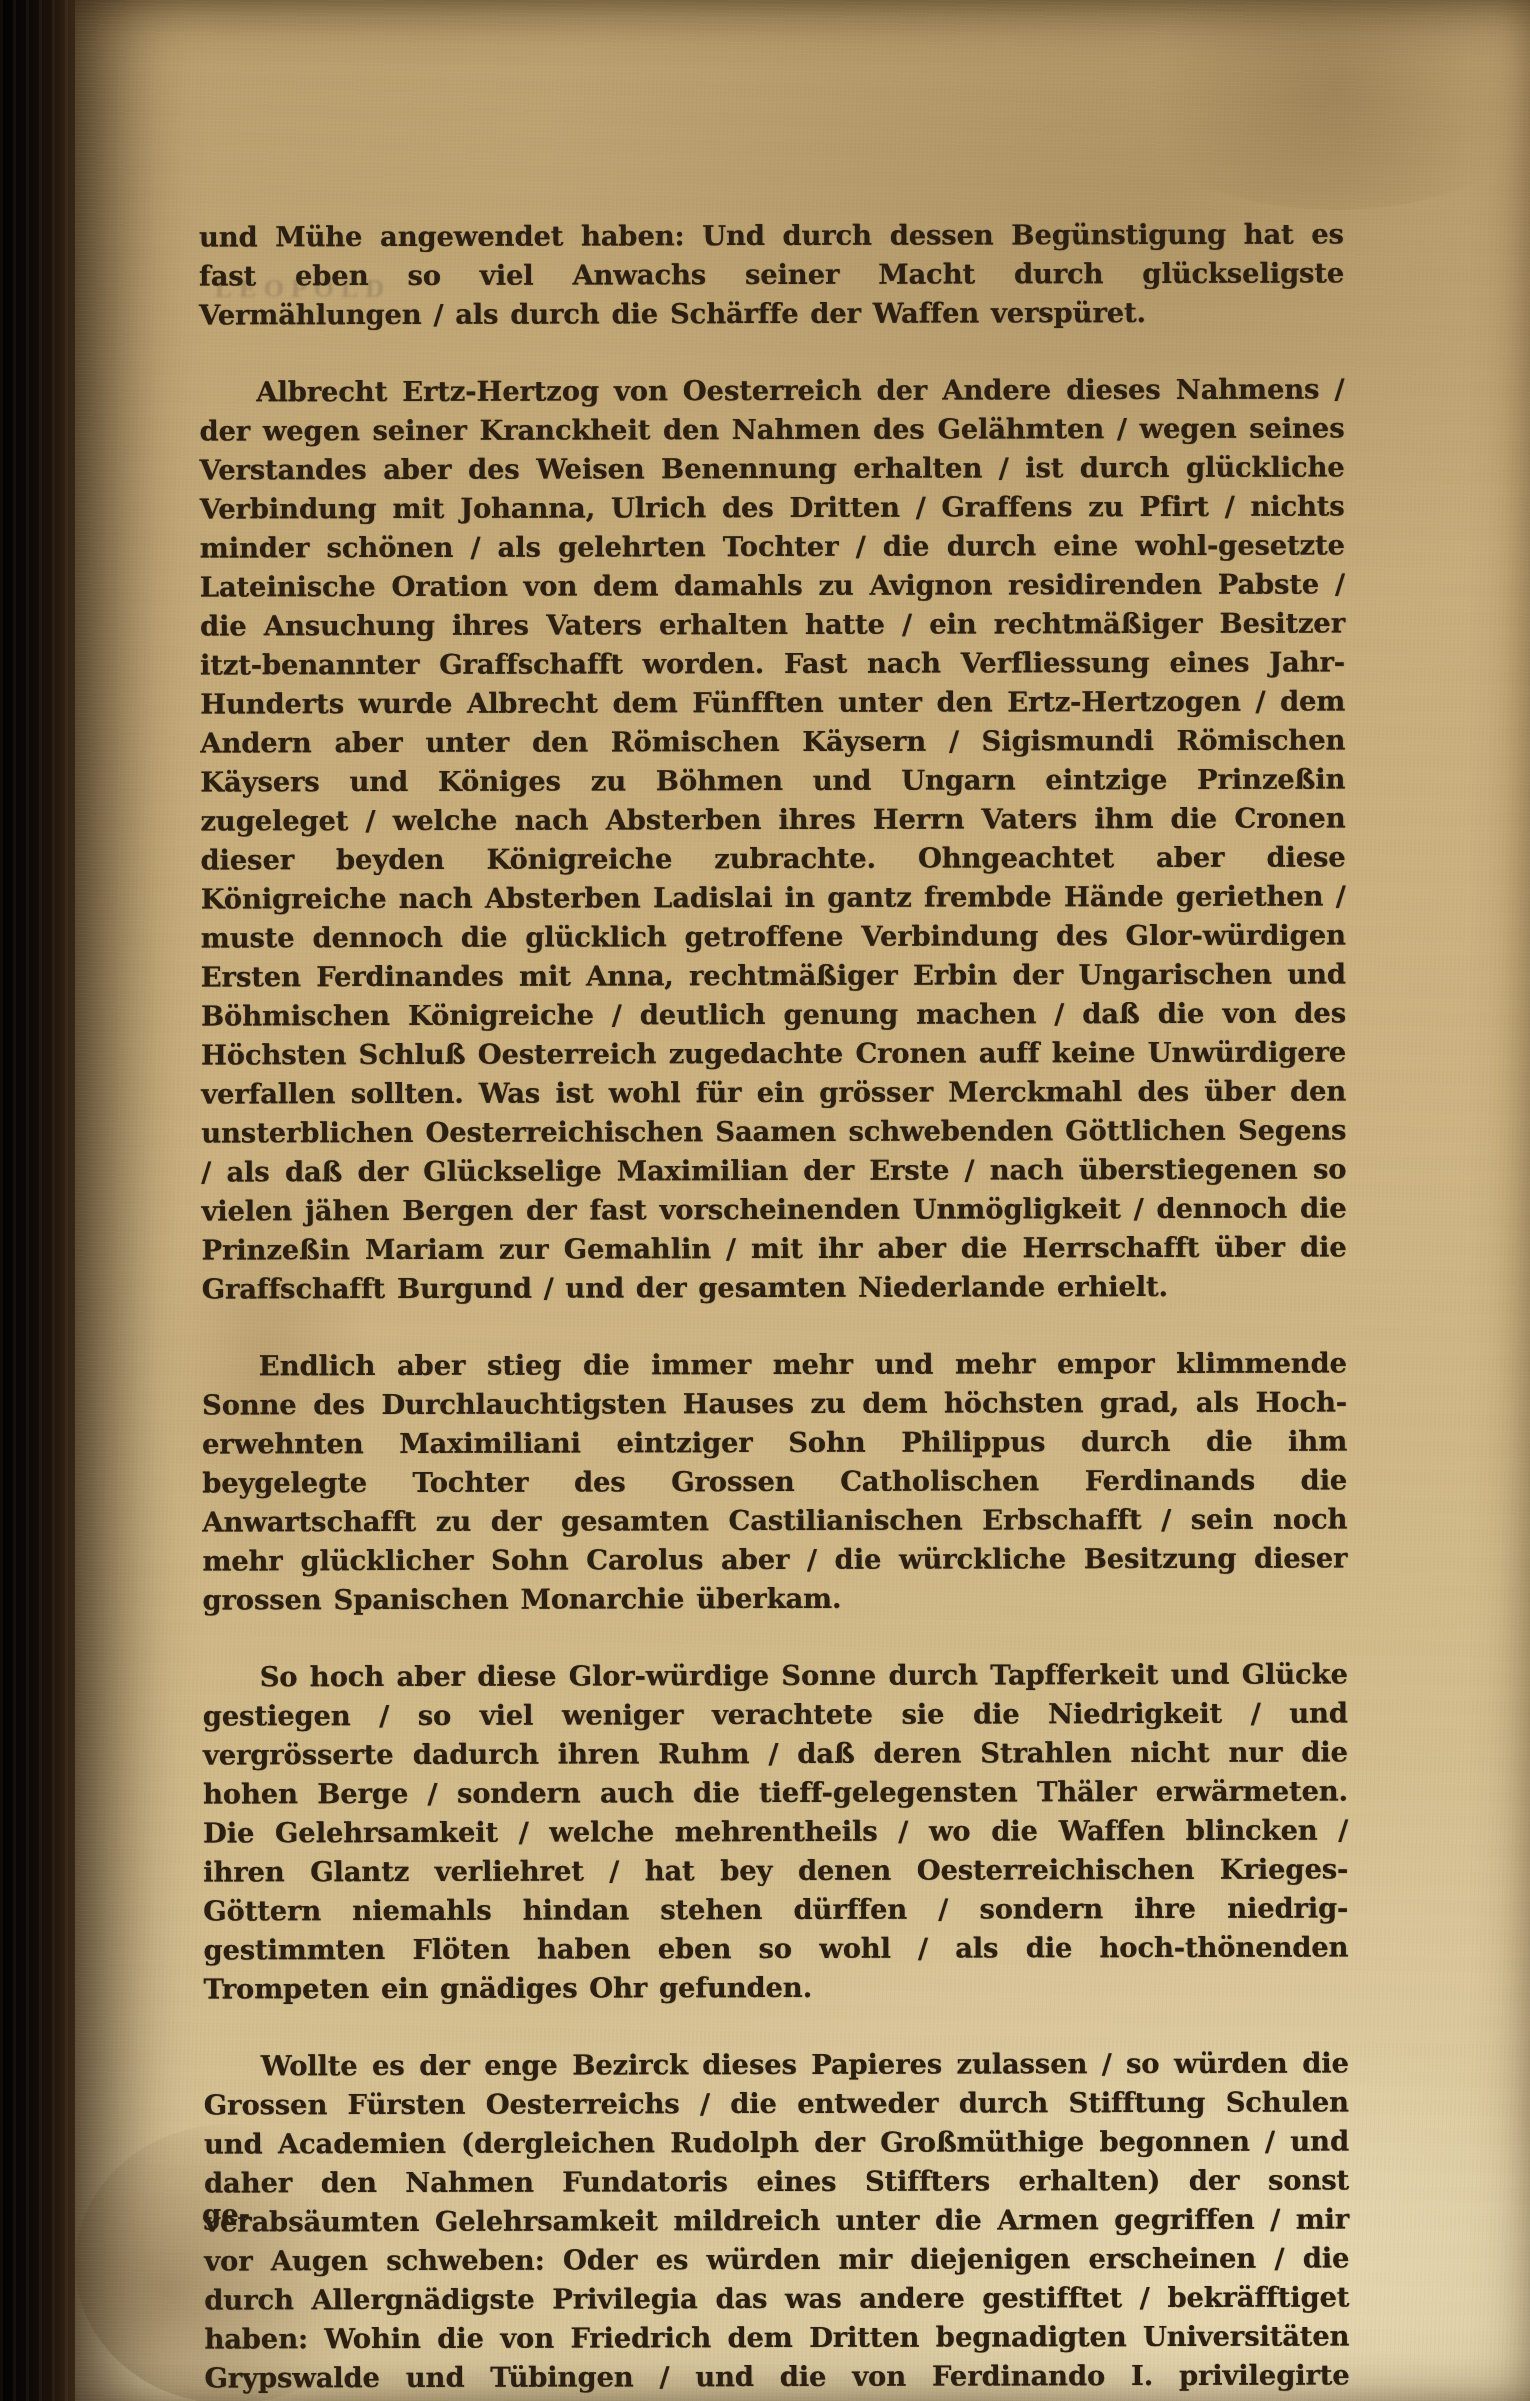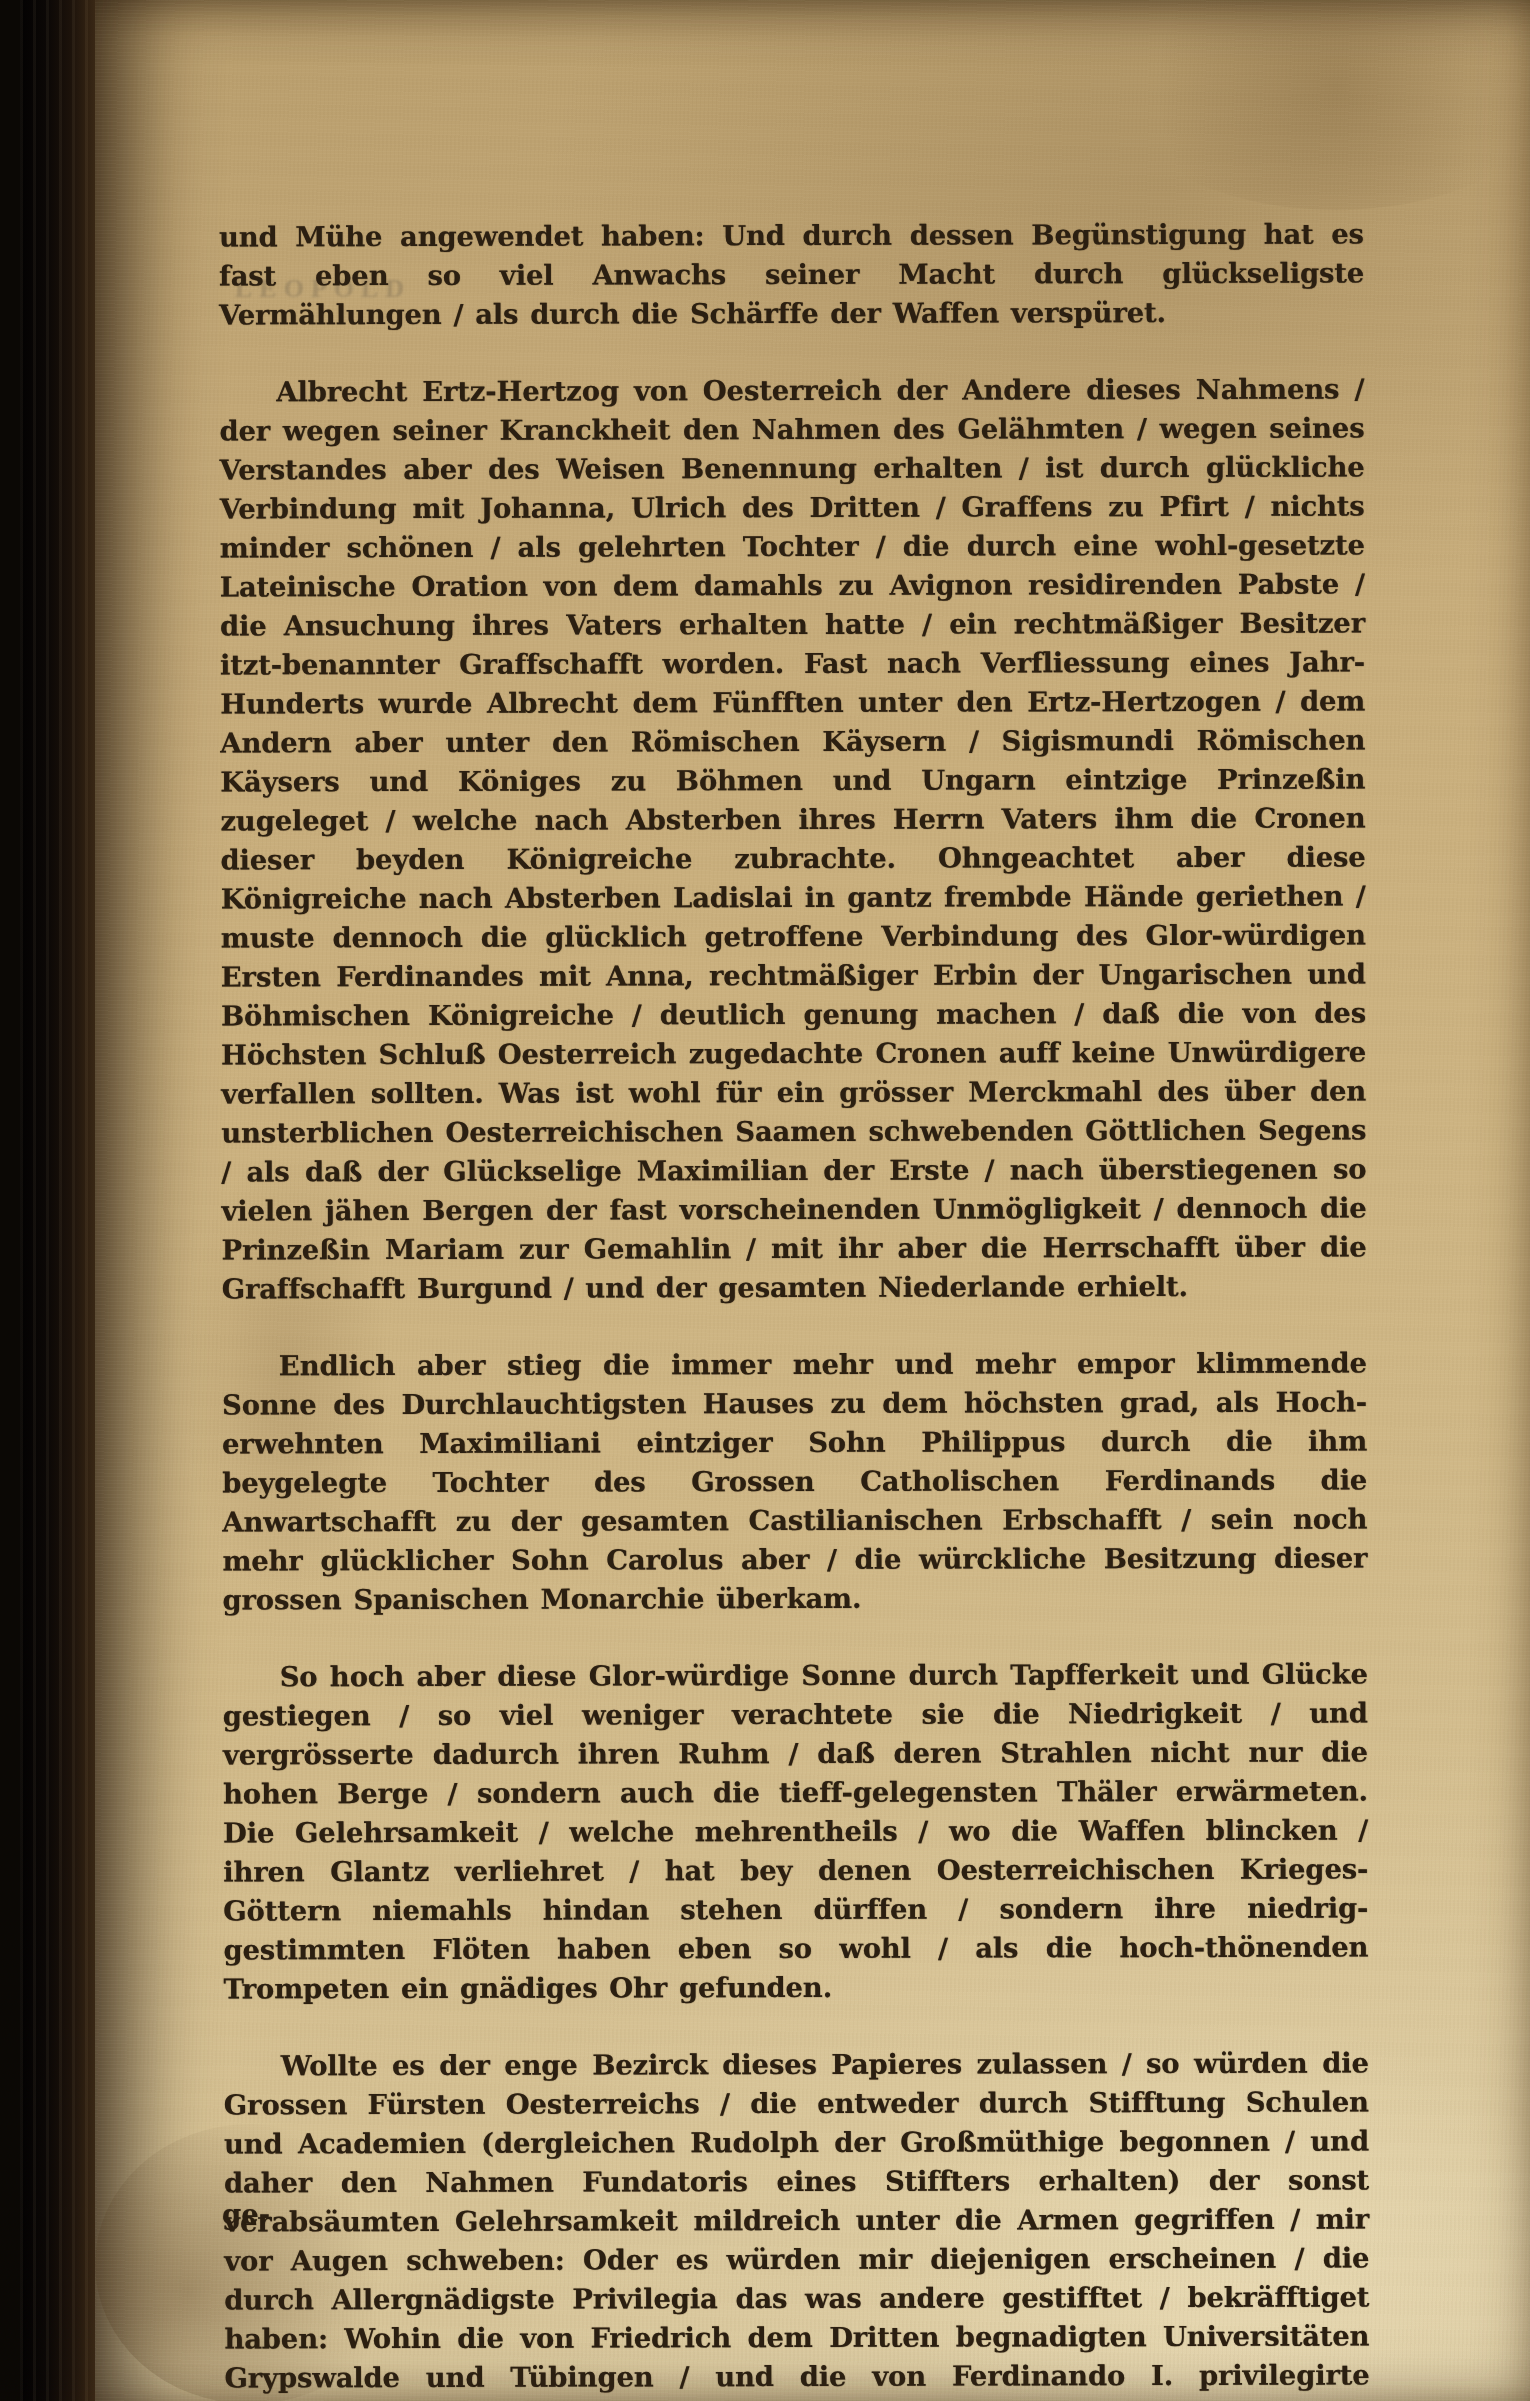--- a/index.html
+++ b/index.html
@@ -1,21 +1,21 @@
 <!DOCTYPE html>
 <html style="font-size:8px"><head>
 <meta charset="utf-8">
 <style>
   html,body{margin:0;padding:0;}
   body{
     width:1531px;height:2401px;position:relative;overflow:hidden;
     background:#0b0805;
     font-family:"DejaVu Serif", serif;
   }
-  .scan{position:absolute;inset:0;margin-left:20px;}
+  .scan{position:absolute;inset:0;}
   
   .binding{
     position:absolute;left:0;top:0;width:100px;height:100%;
     background:
       repeating-linear-gradient(to right, rgba(255,225,170,0.05) 0 3px, transparent 3px 13px),
       linear-gradient(to right,#030202 0%,#0c0806 28%,#1d130b 52%,#3a2815 76%,#63482a 94%,#7d5c36 100%);
   }
   
   .page{
     position:absolute;left:75px;top:0;right:0;bottom:0;

